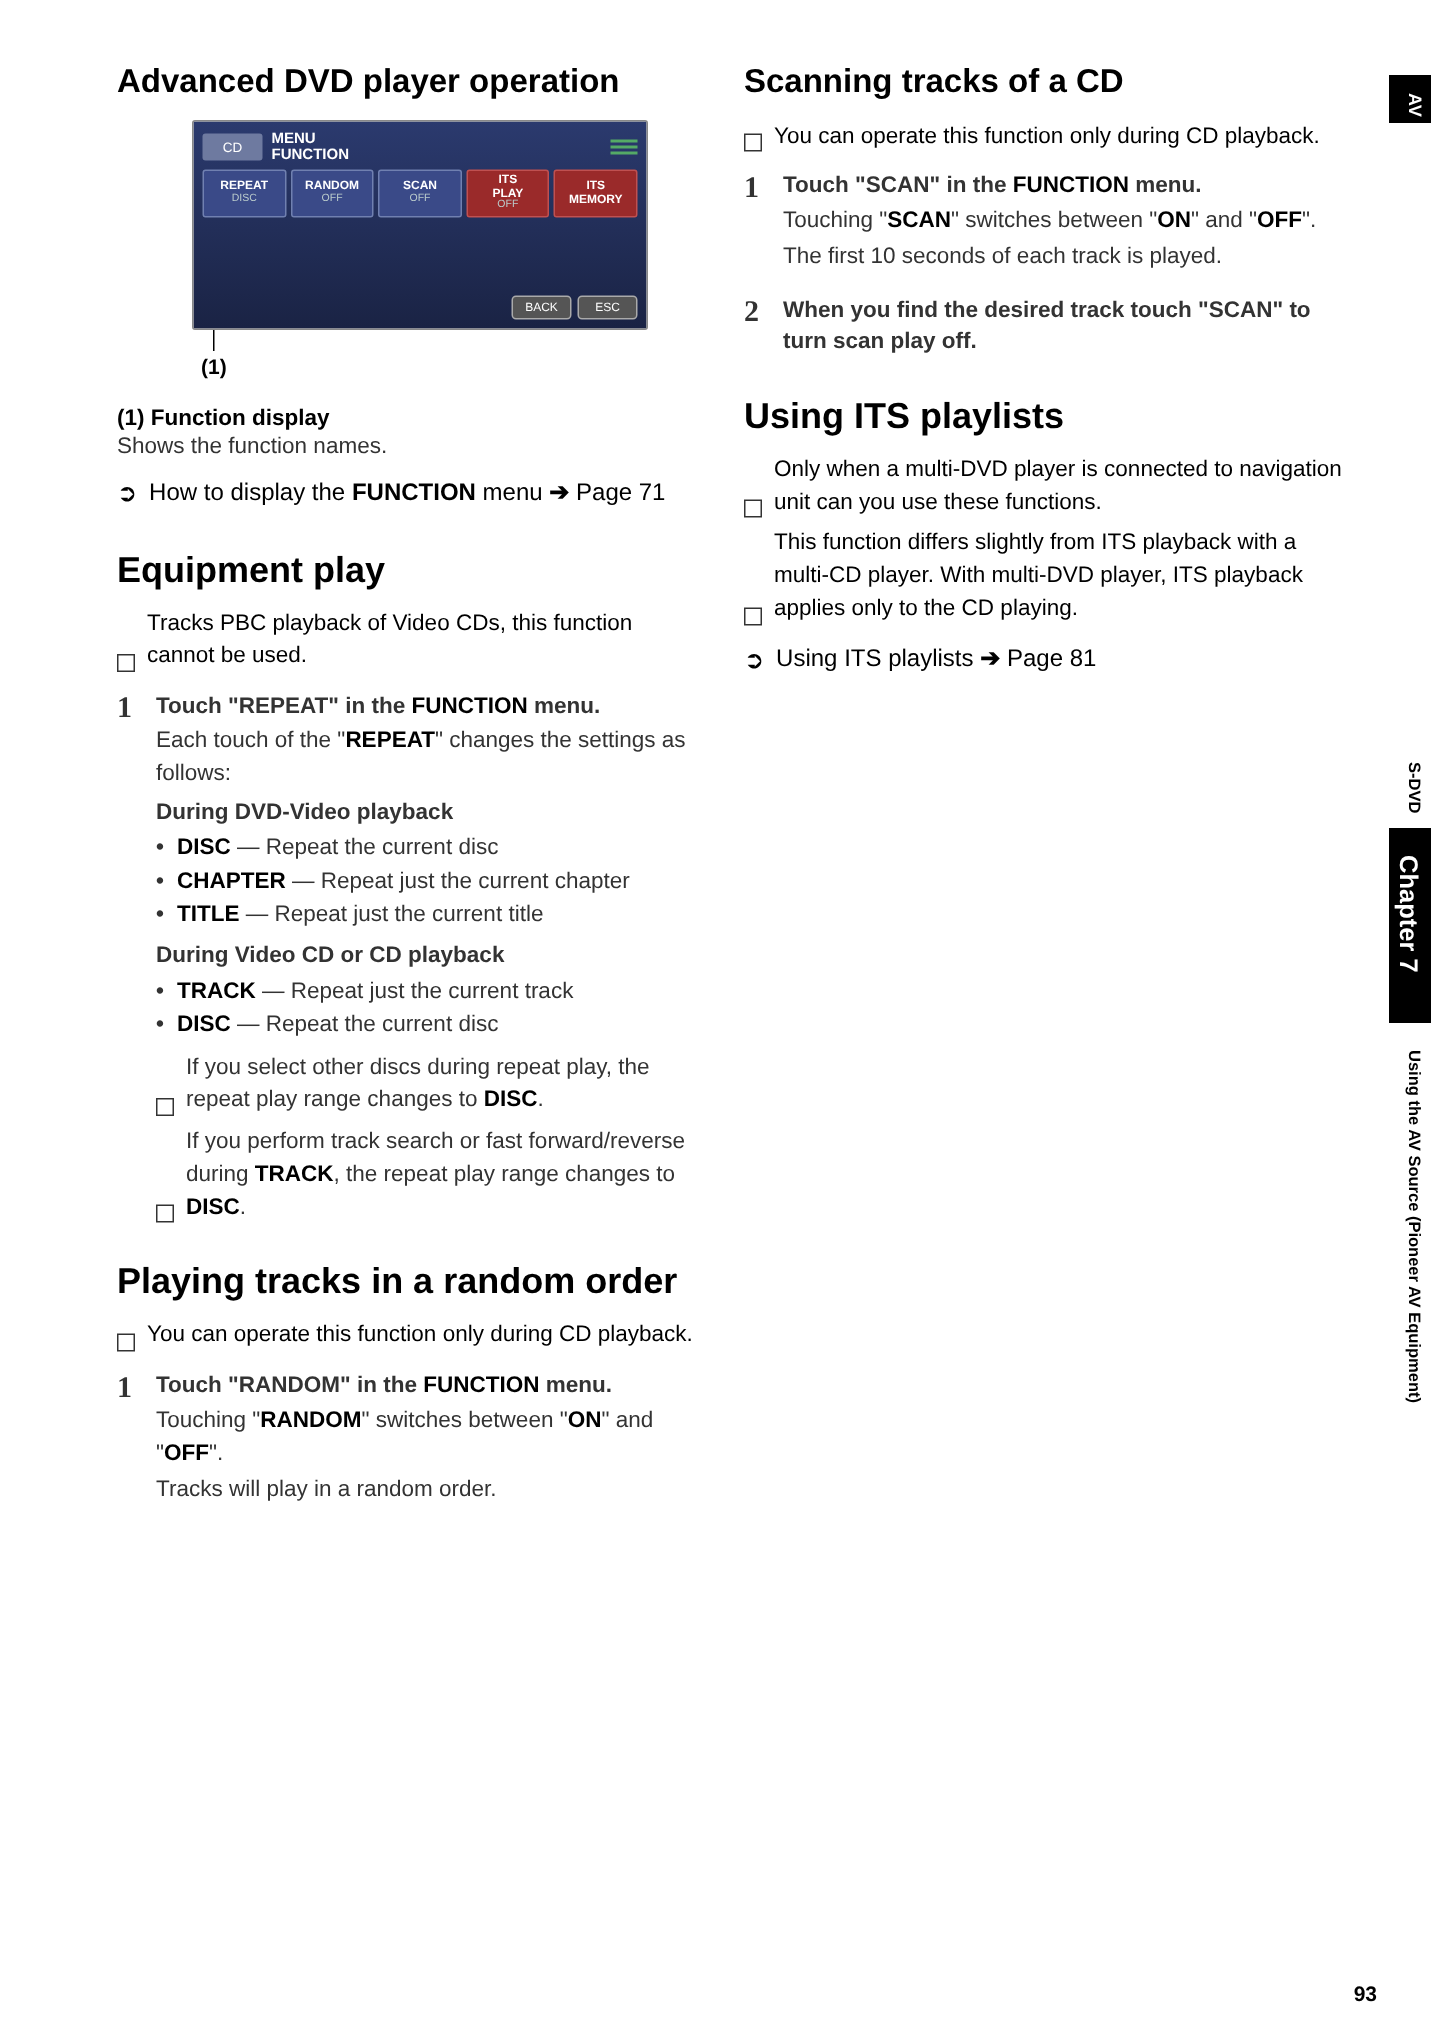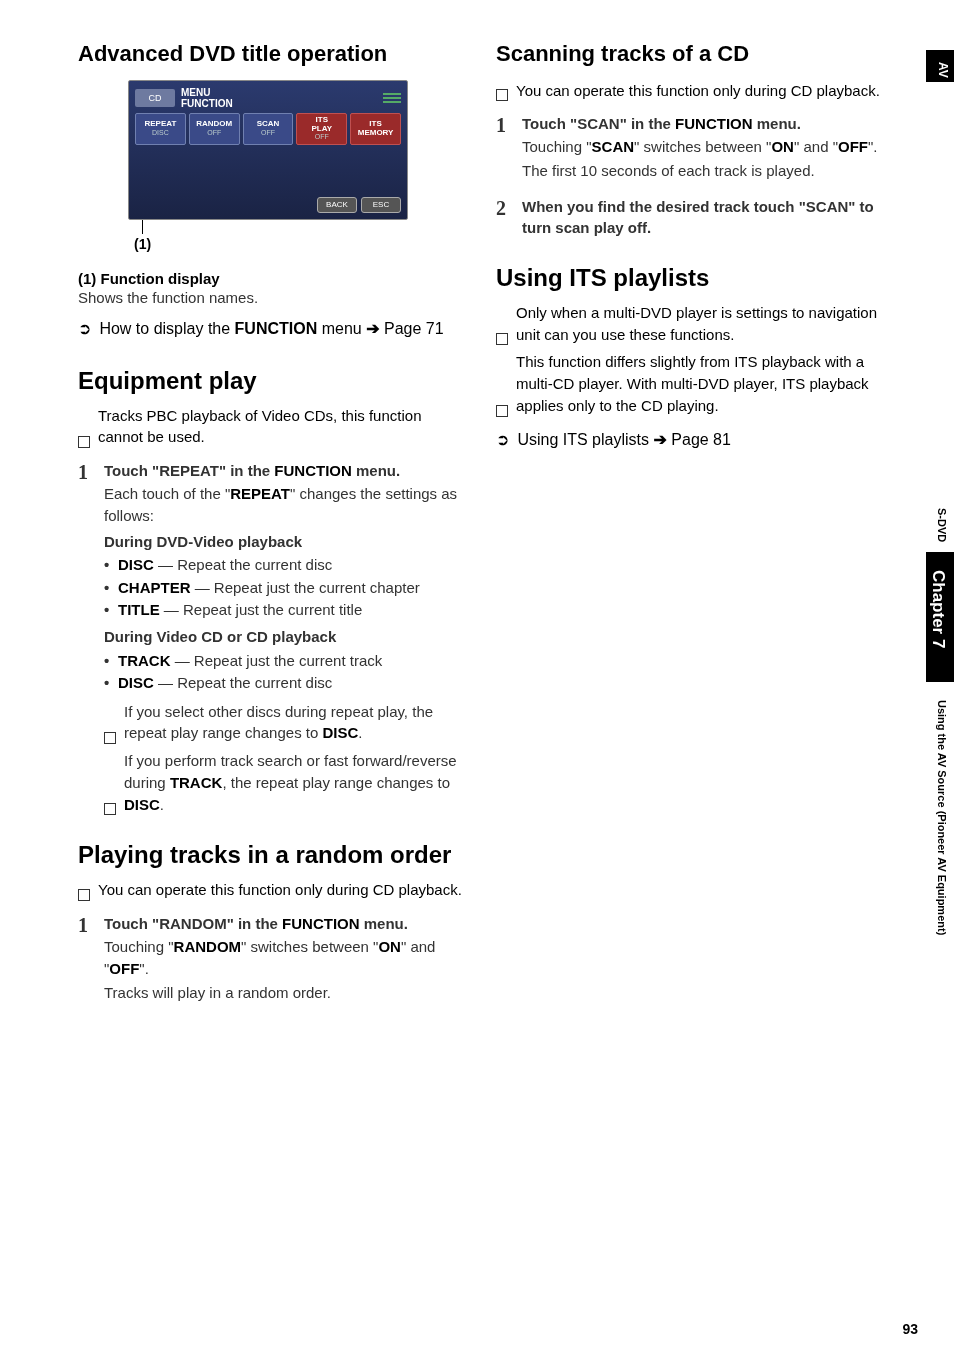--- a/index.html
+++ b/index.html
@@ -37,21 +37,21 @@
     margin-bottom: 10px;
   }
   p, li { font-size: 15px; line-height: 1.45; color: #333; }
   .body-text { margin-bottom: 6px; }
 
   .figure {
     margin: 8px 0 4px 50px;
     width: 280px;
   }
   .figure-img {
-    width: 280px;
+    width: 304px;
     height: 140px;
     background: linear-gradient(#2b3a6e, #1a2344);
     border: 1px solid #888;
     position: relative;
     border-radius: 2px;
   }
   .menu-hdr {
     position: absolute;
     top: 6px; left: 6px; right: 6px;
     height: 22px;
@@ -227,21 +227,21 @@
   b { font-weight: bold; color:#000; }
   .arrow { font-weight: bold; }
 </style>
 </head>
 <body>
 
 <div class="page">
 
   <div class="col col-left">
 
-    <h2 class="section-title">Advanced DVD title operation</h2>
+    <h2 class="section-title">Advanced DVD player operation</h2>
 
     <div class="figure">
       <div class="figure-img">
         <div class="menu-hdr">
           <div class="disc-icon">CD</div>
           <div>
             <div class="menu-label">MENU</div>
             <div class="menu-label">FUNCTION</div>
           </div>
           <div class="bars">
@@ -365,21 +365,21 @@
       <li>
         <span class="step-num">2</span>
         <div class="step-head">When you find the desired track touch "SCAN" to turn scan play off.</div>
       </li>
     </ol>
 
     <h2 class="using-its">Using ITS playlists</h2>
 
     <div class="note-row">
       <span class="note-box"></span>
-      <span class="note-text">Only when a multi-DVD player is settings to navigation unit can you use these functions.</span>
+      <span class="note-text">Only when a multi-DVD player is connected to navigation unit can you use these functions.</span>
     </div>
 
     <div class="note-row">
       <span class="note-box"></span>
       <span class="note-text">This function differs slightly from ITS playback with a multi-CD player. With multi-DVD player, ITS playback applies only to the CD playing.</span>
     </div>
 
     <div class="link-row" style="margin-top:12px;">
       <span class="link-arrow">➲</span>
       <span class="link-text">Using ITS playlists <span class="arrow">➔</span> Page 81</span>

